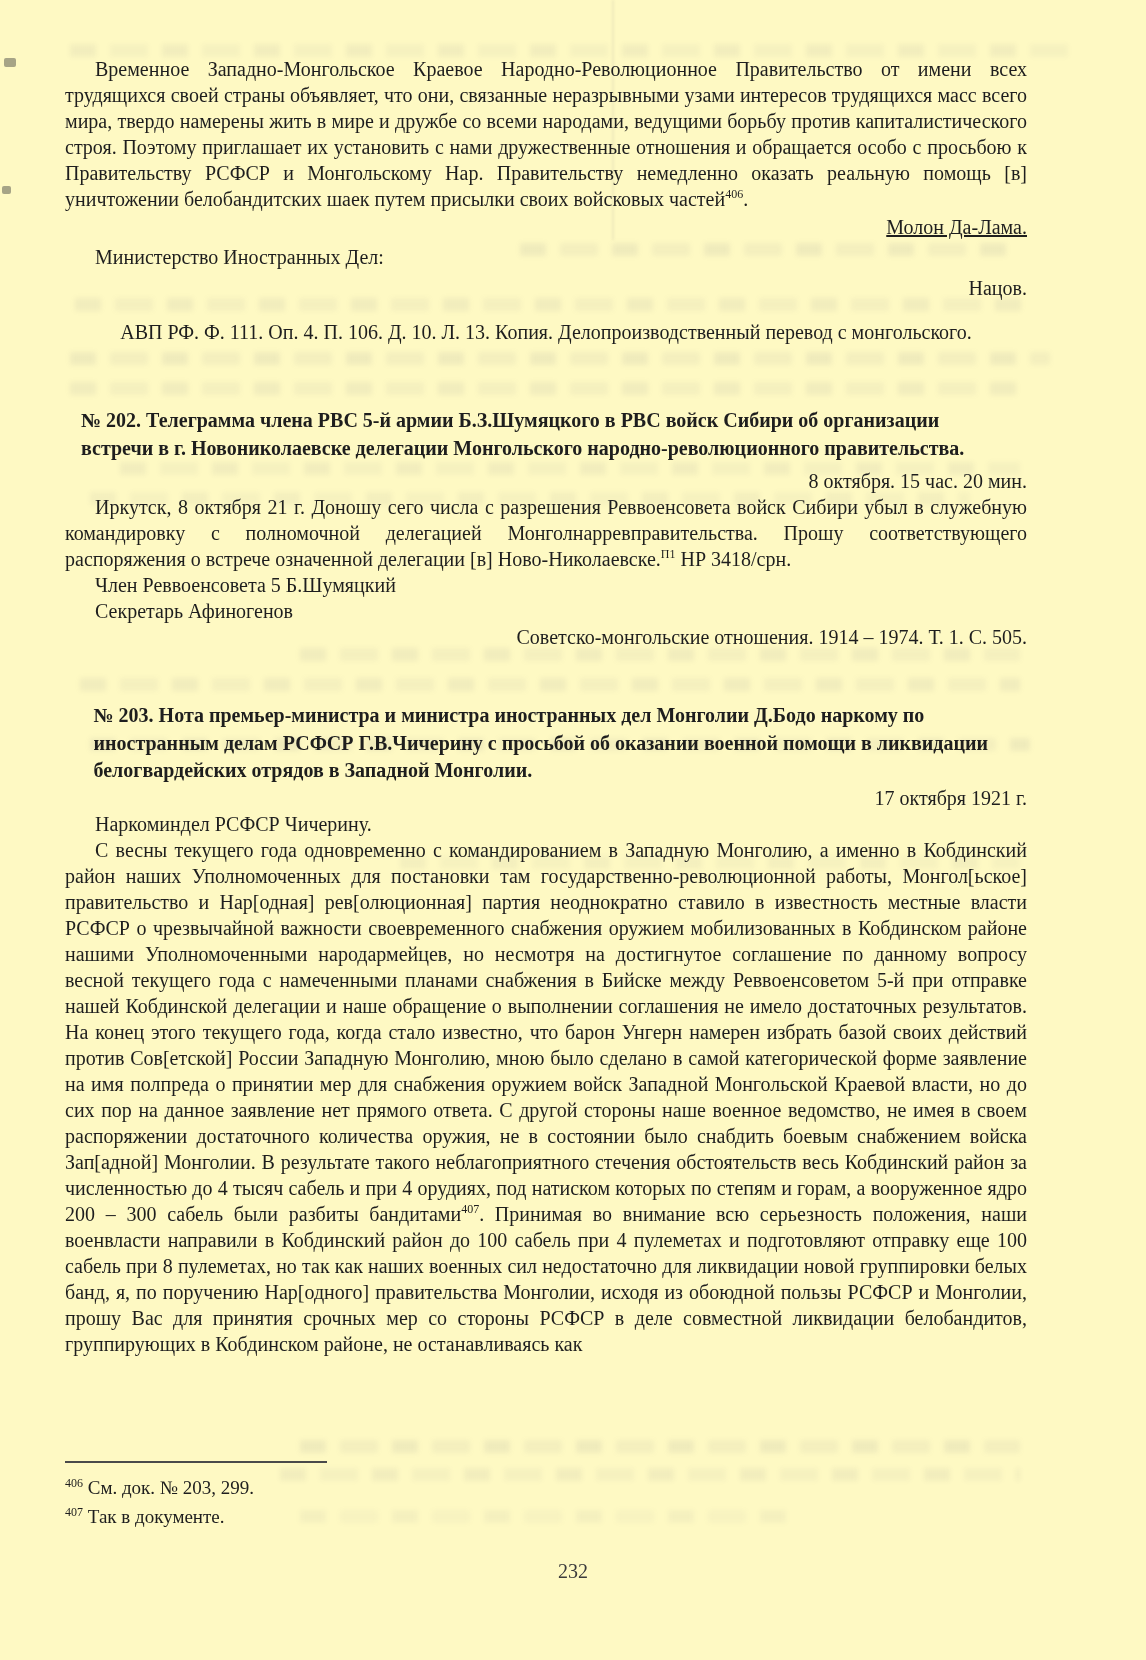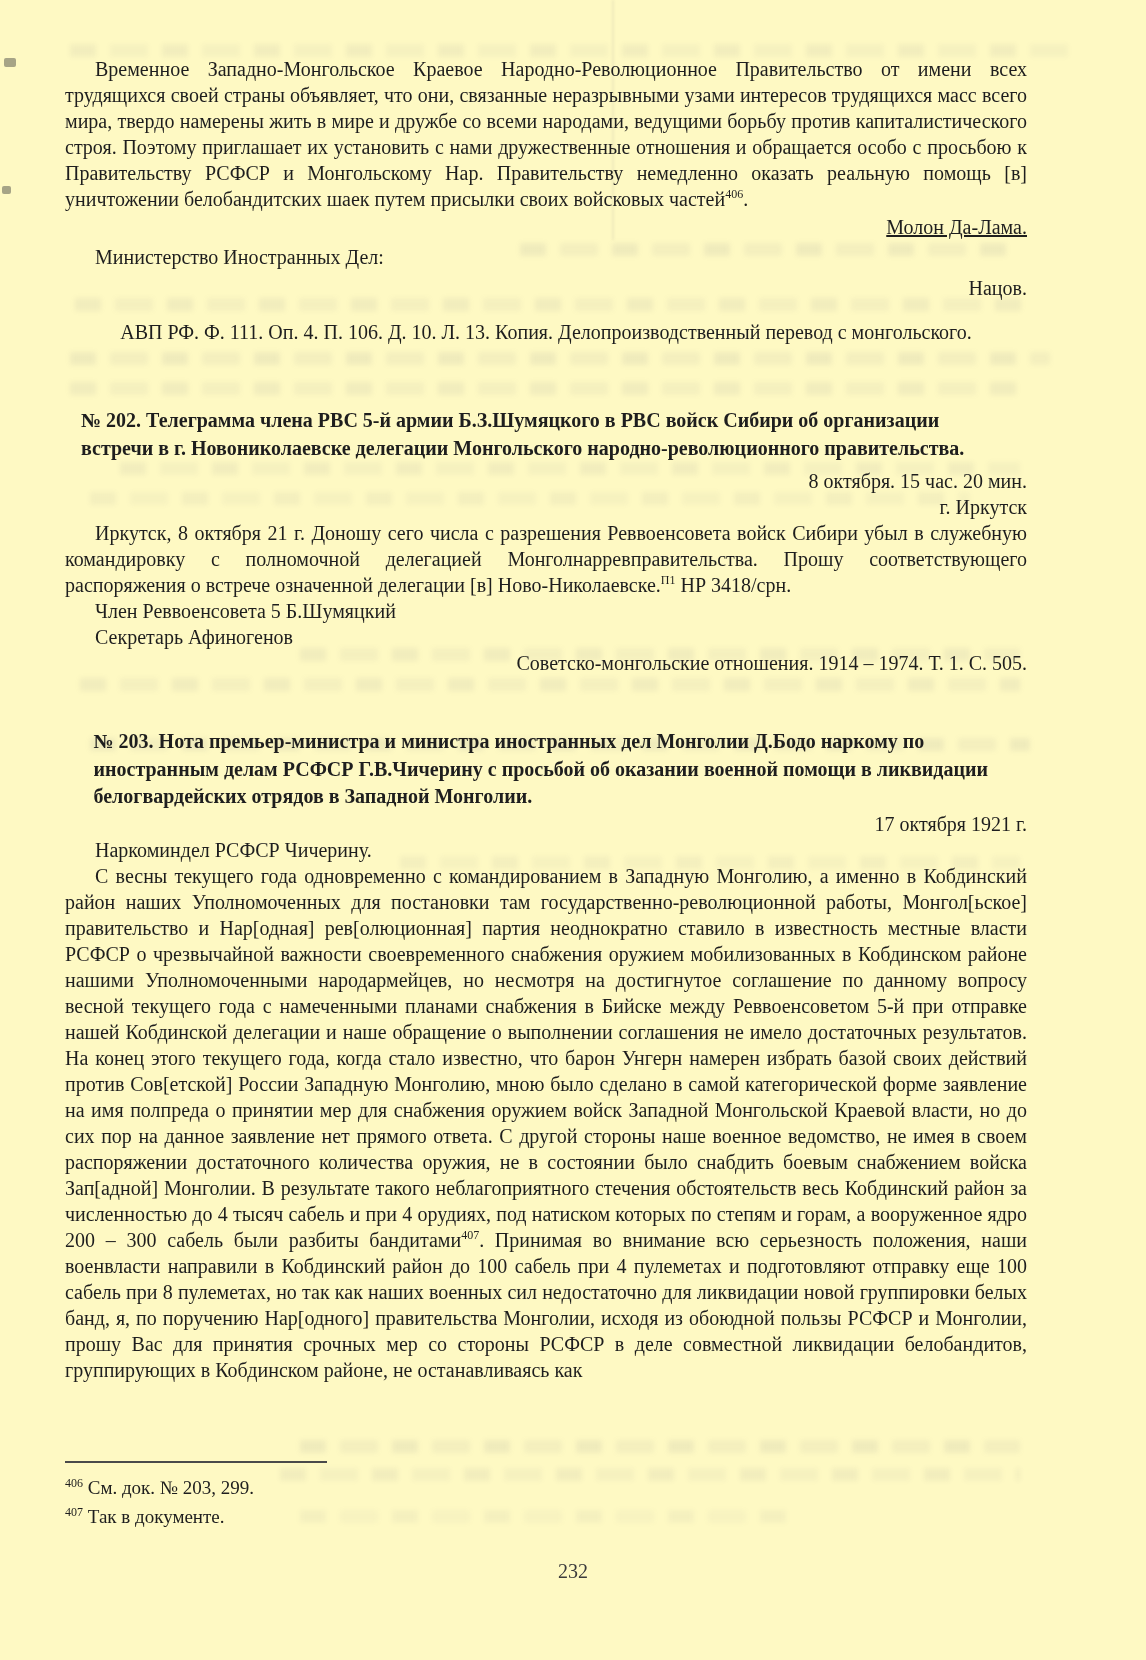--- a/index.html
+++ b/index.html
@@ -131,21 +131,20 @@
 
     <p class="body-text indent"><span>Временное Западно-Монгольское Краевое Народно-Революционное Правительство от имени всех трудящихся своей страны объявляет, что они, связанные неразрывными узами интересов трудящихся масс всего мира, твердо намерены жить в мире и дружбе со всеми народами, ведущими борьбу против капиталистического строя. Поэтому приглашает их установить с нами дружественные отношения и обращается особо с просьбою к Правительству РСФСР и Монгольскому Нар. Правительству немедленно оказать реальную помощь [в] уничтожении белобандитских шаек путем присылки своих войсковых частей</span><sup class="fnref">406</sup><span>.</span></p>
 
     <p class="line right mt2">Молон Да-Лама.</p>
     <p class="line indent mt4">Министерство Иностранных Дел:</p>
     <p class="line right mt5">Нацов.</p>
     <p class="line center mt18">АВП РФ. Ф. 111. Оп. 4. П. 106. Д. 10. Л. 13. Копия. Делопроизводственный перевод с монгольского.</p>
 
     <p class="bold-heading h202">№ 202. Телеграмма члена РВС 5-й армии Б.З.Шумяцкого в РВС войск Сибири об организации встречи в г. Новониколаевске делегации Монгольского народно-революционного правительства.</p>
     <p class="line right mt6">8 октября. 15 час. 20 мин.</p>
-    <p class="line right">г. Иркутск</p>
 
     <p class="body-text indent"><span>Иркутск, 8 октября 21 г. Доношу сего числа с разрешения Реввоенсовета войск Сибири убыл в служебную командировку с полномочной делегацией Монголнарревправительства. Прошу соответствующего распоряжения о встрече означенной делегации [в] Ново-Николаевске.</span><sup class="fnref">П1</sup><span> НР 3418/срн.</span></p>
 
     <p class="line indent">Член Реввоенсовета 5 Б.Шумяцкий</p>
     <p class="line indent">Секретарь Афиногенов</p>
     <p class="line right">Советско-монгольские отношения. 1914 – 1974. Т. 1. С. 505.</p>
 
     <p class="bold-heading h203">№ 203. Нота премьер-министра и министра иностранных дел Монголии Д.Бодо наркому по иностранным делам РСФСР Г.В.Чичерину с просьбой об оказании военной помощи в ликвидации белогвардейских отрядов в Западной Монголии.</p>
     <p class="line right">17 октября 1921 г.</p>
     <p class="line indent">Наркоминдел РСФСР Чичерину.</p>

